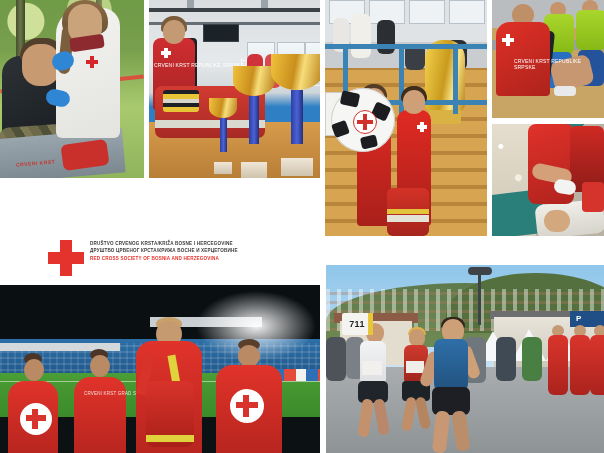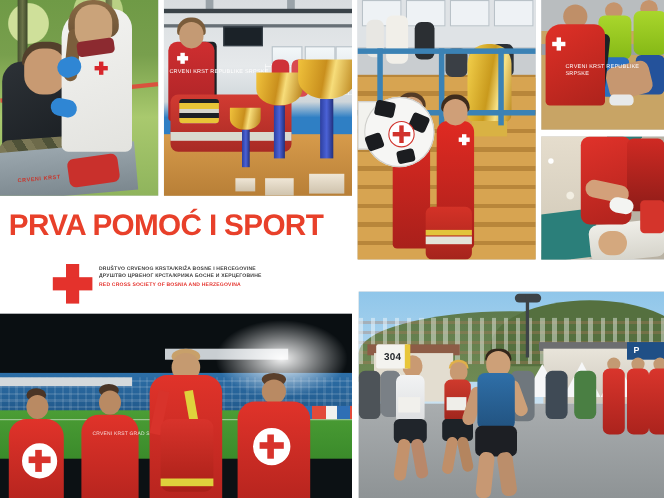--- a/index.html
+++ b/index.html
@@ -540,25 +540,24 @@
         <div class="head"></div>
         <div class="armA"></div>
         <div class="armB"></div>
         <div class="torso"></div>
         <div class="shorts"></div>
         <div class="legA"></div>
         <div class="legB"></div>
       </div>
       <div class="bib"></div>
       <div class="bibY"></div>
-      <div class="bibNum">304</div>
-    </div>
-  </div>
-
-  <div id="title">PRVA POMOĆ I SPORT</div>
+      <div class="bibNum">711</div>
+    </div>
+  </div>
+
 
   <div id="logo">
     <div id="logoCross"></div>
     <div id="logoText">
       <div class="ln1">DRUŠTVO CRVENOG KRSTA/KRIŽA BOSNE I HERCEGOVINE</div>
       <div class="ln2">ДРУШТВО ЦРВЕНОГ КРСТА/КРИЖА БОСНЕ И ХЕРЦЕГОВИНЕ</div>
       <div class="ln3">RED CROSS SOCIETY OF BOSNIA AND HERZEGOVINA</div>
     </div>
   </div>
 

